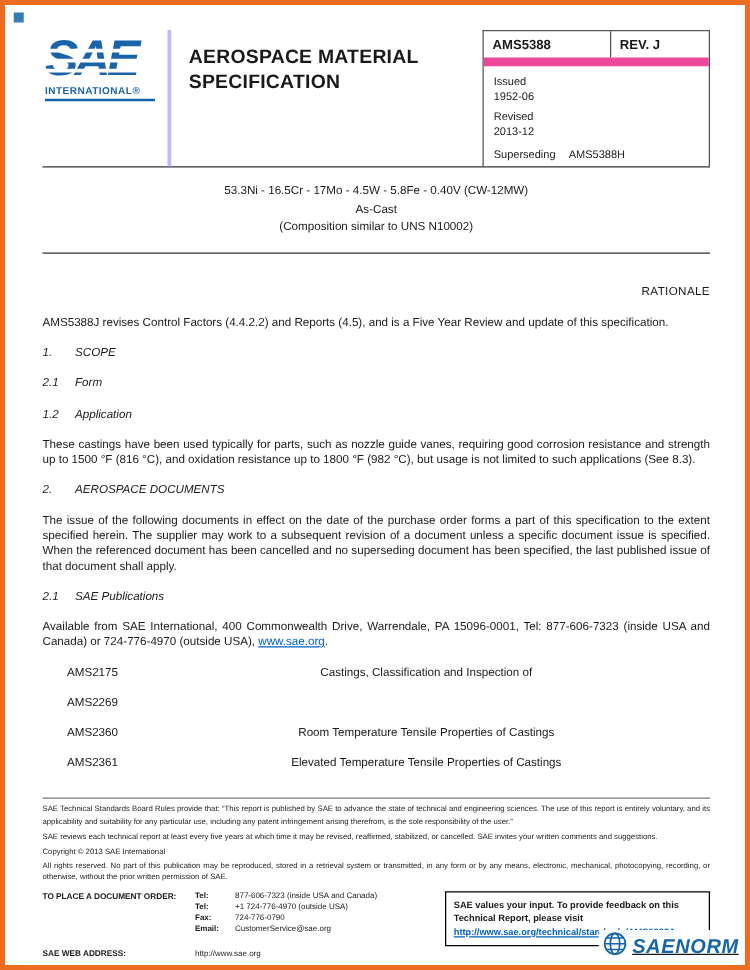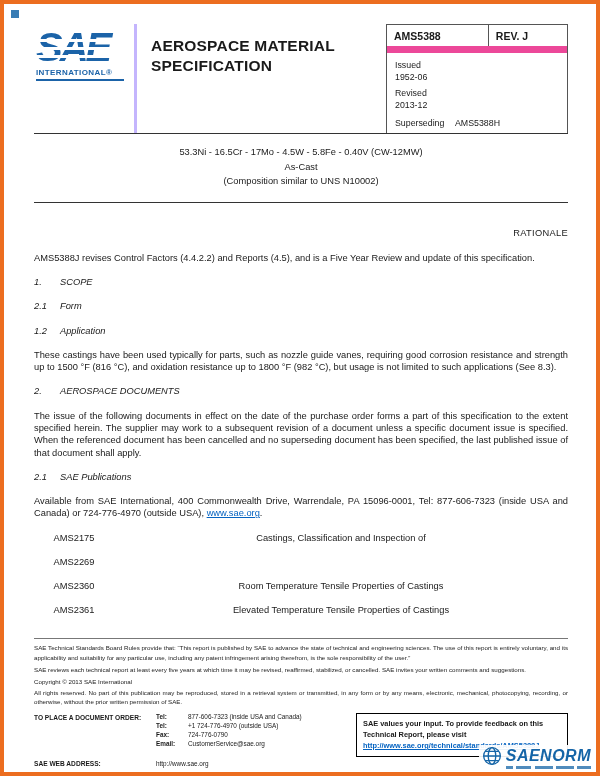--- a/index.html
+++ b/index.html
@@ -62,21 +62,21 @@
   .contact-row { display:flex; }
   .c-label { width:32px; font-weight:bold; }
   .feedback-box { width:212px; border:1.3px solid #000; padding:4px 6px 5px; font-size:7.4px; font-weight:bold; line-height:1.5; }
   .feedback-box a { color:#0563C1; text-decoration:underline; font-weight:bold; }
   .web-row { display:flex; margin-top:3px; font-size:6.6px; }
   .web-label { width:122px; font-weight:bold; }
   .web-value { font-size:6.4px; }
 
   
   .watermark { position:absolute; right:2px; bottom:1px; display:flex; align-items:center; gap:4px; background:rgba(255,255,255,.92); padding:1px 3px; }
-  .wm-block { display:flex; flex-direction:column; }
+  .wm-block { display:flex; flex-direction:row;text-decoration:underline; }
   .wm-text { font-size:16px; font-weight:bold; font-style:italic; color:#1565A7; letter-spacing:.5px; line-height:1; }
   .wm-bar { height:3px; margin-top:2px; background:linear-gradient(90deg,#1565A7 0 8%,transparent 8% 12%,#1565A7 12% 30%,transparent 30% 34%,#1565A7 34% 55%,transparent 55% 59%,#1565A7 59% 80%,transparent 80% 84%,#1565A7 84% 100%); opacity:.75; }
 </style>
 </head>
 <body>
 
 <div class="page">
 
   <div class="corner-marker"></div>
 

